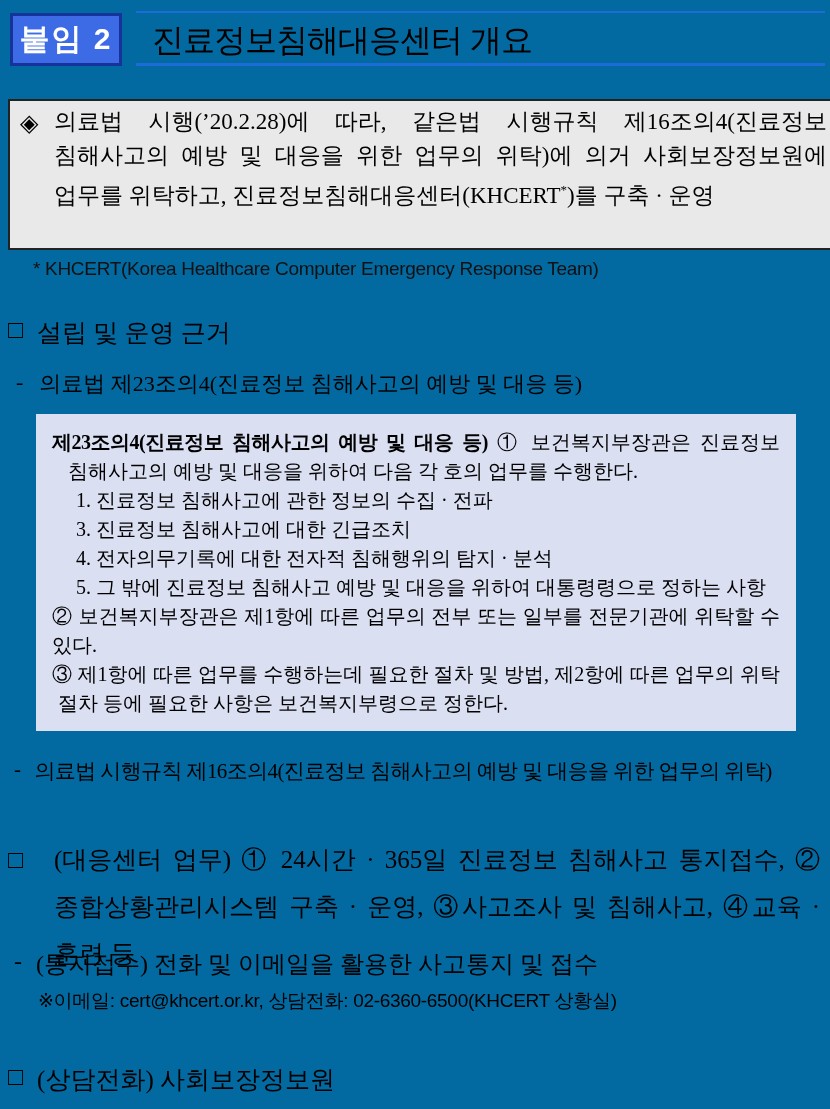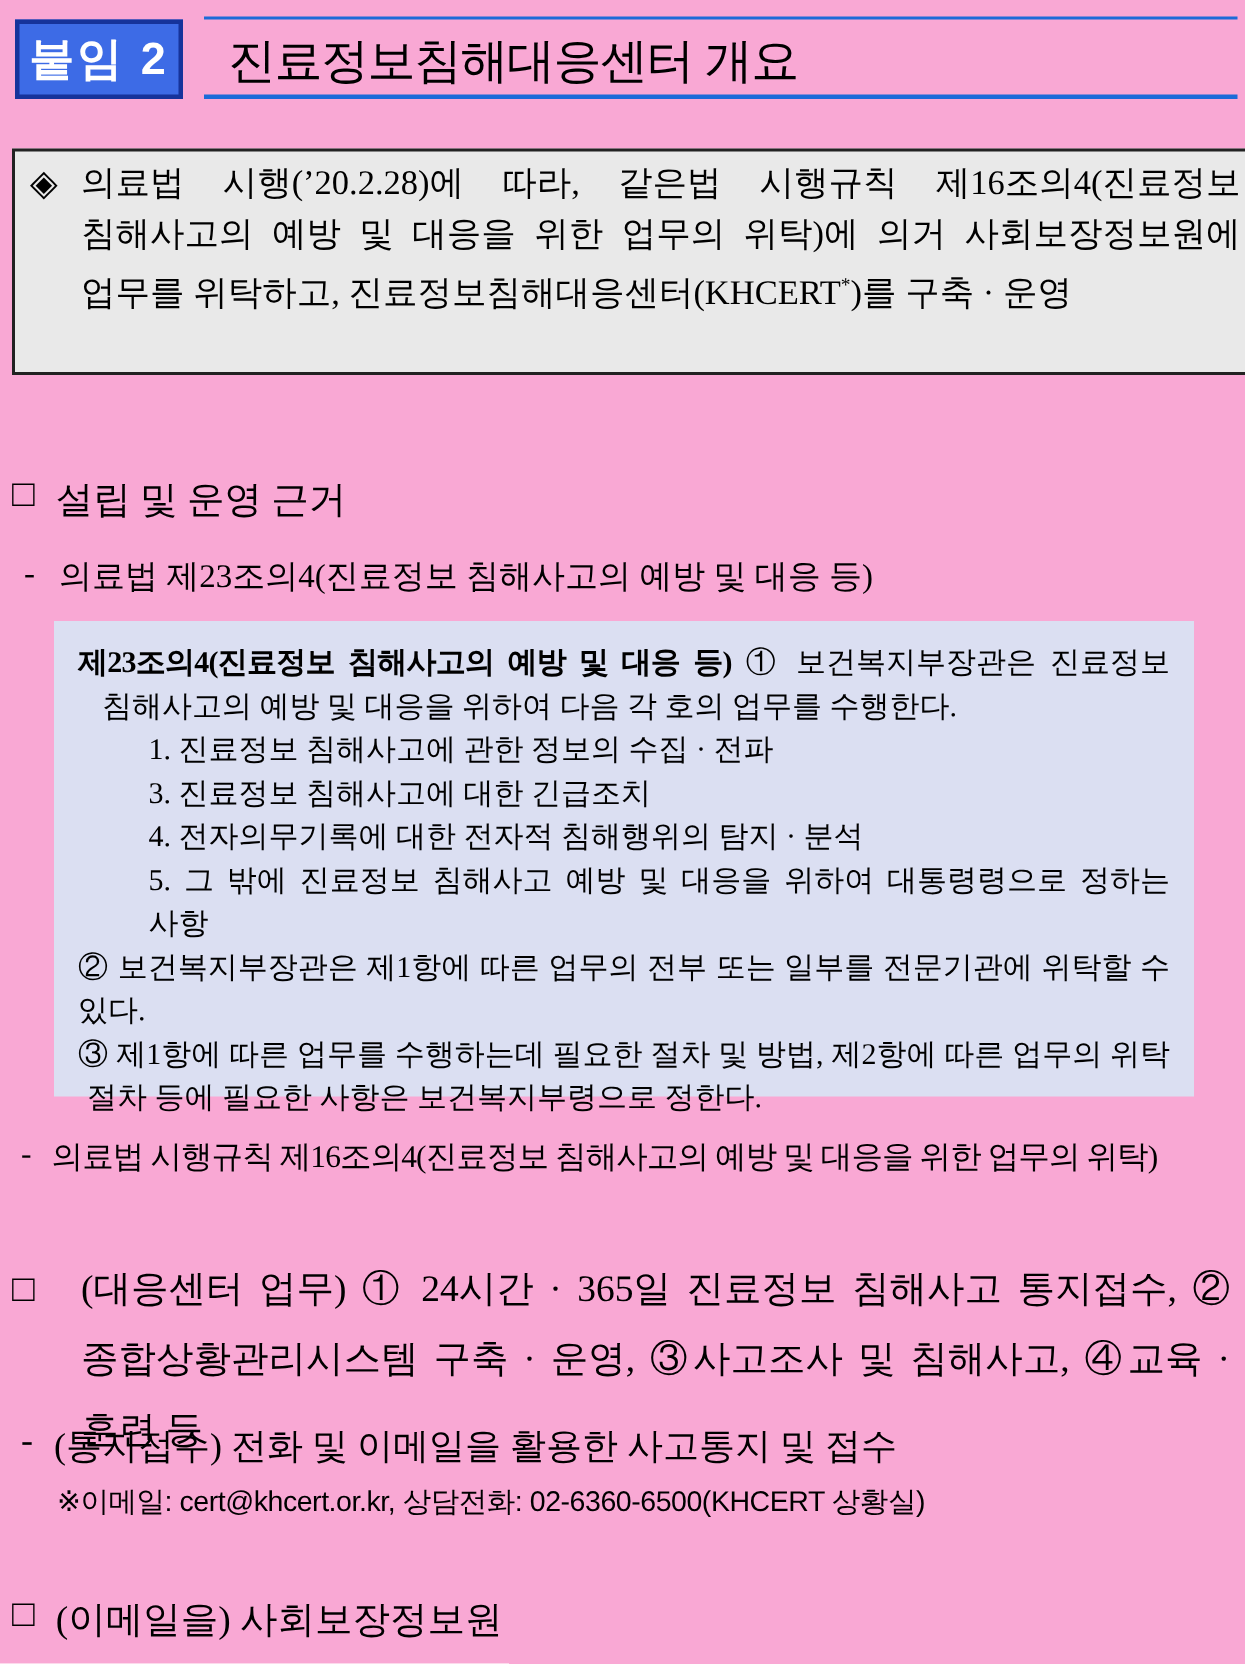--- a/index.html
+++ b/index.html
@@ -1,16 +1,16 @@
 <!DOCTYPE html>
 <html><head>
 <meta charset="utf-8">
 <style>
   html,body{margin:0;padding:0;background:#fff;}
-  .page{position:relative;width:830px;height:1109px;background:#f9a8d4;overflow:hidden;
+  .page{position:relative;width:830px;height:1109px;background:#0369a1;overflow:hidden;
         font-family:"Liberation Serif","DejaVu Serif",serif;color:#000;}
 
   
   .badge{position:absolute;left:10px;top:13px;width:106px;height:47px;
          background:#3d6be6;border:3px solid #16339b;
          display:flex;align-items:center;justify-content:center;
          color:#fff;font-family:"Liberation Sans","DejaVu Sans",sans-serif;
          font-weight:bold;font-size:30px;letter-spacing:2px;}
   .title-line-top{position:absolute;left:136px;top:11px;width:689px;height:2px;background:#1c6bd8;}
   .title-line-bottom{position:absolute;left:136px;top:63px;width:689px;height:3px;background:#1c6bd8;}
@@ -40,21 +40,21 @@
   .sec1 .marker{margin-right:14px;}
   .sub1{left:16px;top:369px;font-size:22px;}
   .sub1 .marker{margin-right:16px;}
 
   
   .law-box{position:absolute;left:36px;top:414px;width:728px;height:289px;
            background:#dbdff2;padding:14px 16px;
            font-size:20px;line-height:29px;text-align:justify;word-break:keep-all;}
   .law-lead{padding-left:16px;text-indent:-16px;margin:0;}
   .law-lead b{letter-spacing:-0.5px;}
-  .law-item{margin:0 0 0 47px;}
+  .law-item{margin:0 0 0 24px;}
   .law-para{margin:0 0 0 0;}
   .law-para.hang{padding-left:6px;text-indent:-6px;}
 
   .sub2{left:14px;top:757px;font-size:21px;letter-spacing:-0.6px;white-space:nowrap;}
   .sub2 .marker{margin-right:14px;}
 
   .sec2{left:8px;top:836px;width:812px;font-size:25px;line-height:47px;}
   .sec2 .marker{flex:0 0 34px;margin-right:12px;}
   .sec2 .text{flex:1;text-align:justify;word-break:keep-all;}
 
@@ -80,20 +80,21 @@
   <div class="page-title">진료정보침해대응센터 개요</div>
   <div class="title-line-bottom"></div>
 
   <div class="notice-box">
     <div class="notice-inner">
       <span class="notice-bullet">◈</span>
       <span class="notice-text"><span>의료법 시행(’20.2.28)에 따라, 같은법 시행규칙 제16조의4(진료정보 침해사고의 예방 및 대응을 위한 업무의 위탁)에 의거 사회보장정보원에 업무를 위탁하고, 진료정보침해대응센터(KHCERT</span><sup>*</sup><span>)를 구축 · 운영</span></span>
     </div>
   </div>
 
+  <div class="footnote">* KHCERT(Korea Healthcare Computer Emergency Response Team)</div>
 
   <div class="row sec1">
     <span class="marker">□</span>
     <span>설립 및 운영 근거</span>
   </div>
 
   <div class="row sub1">
     <span class="marker">-</span>
     <span>의료법 제23조의4(진료정보 침해사고의 예방 및 대응 등)</span>
   </div>
@@ -120,16 +121,16 @@
 
   <div class="row sub3">
     <span class="marker">-</span>
     <span>(통지접수) 전화 및 이메일을 활용한 사고통지 및 접수</span>
   </div>
 
   <div class="note2">※이메일: cert@khcert.or.kr, 상담전화: 02-6360-6500(KHCERT 상황실)</div>
 
   <div class="row sec3">
     <span class="marker">□</span>
-    <span>(이메일을) 사회보장정보원</span>
+    <span>(상담전화) 사회보장정보원</span>
   </div>
 
 </div>
 
 </body></html>

